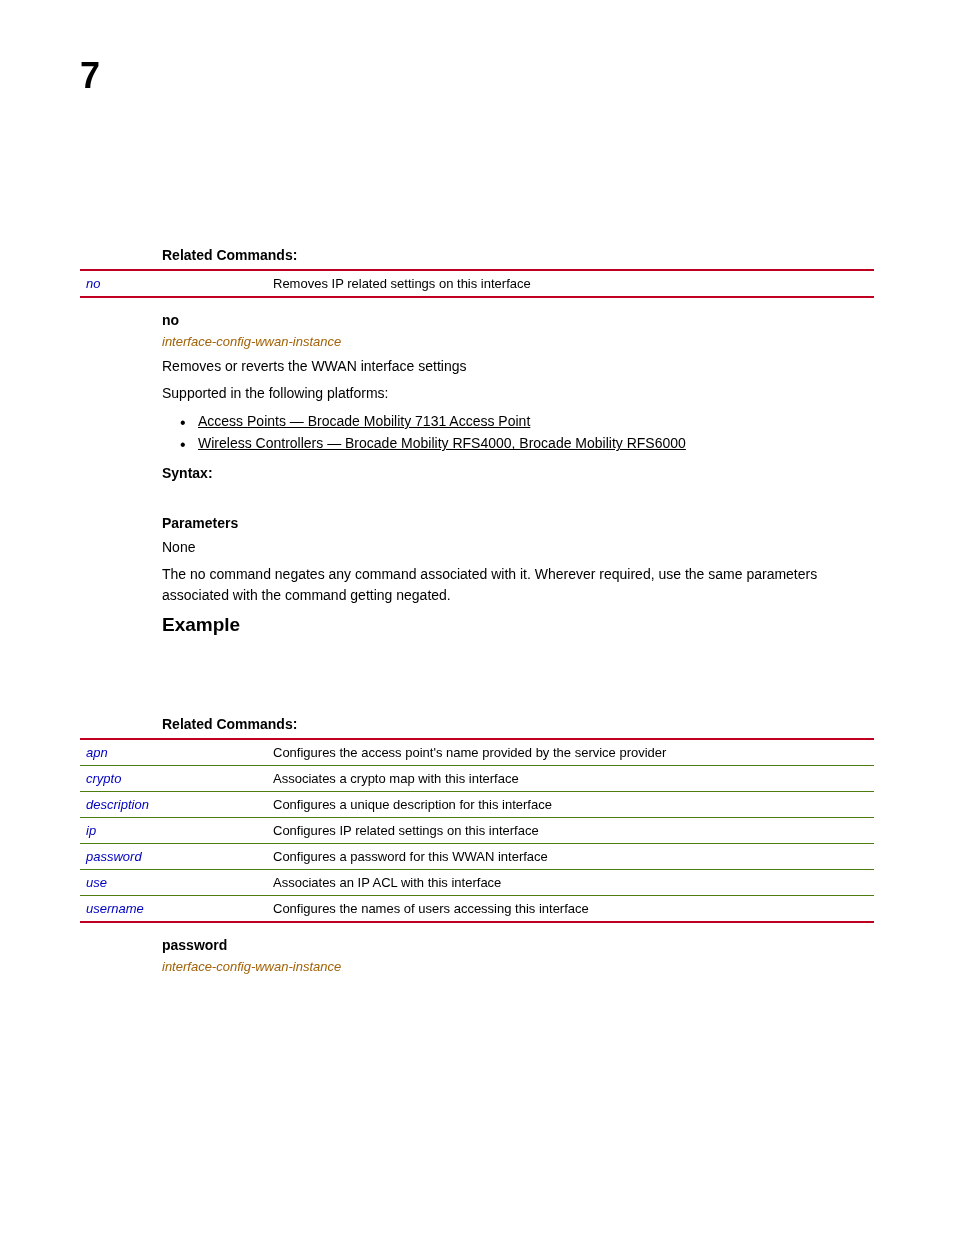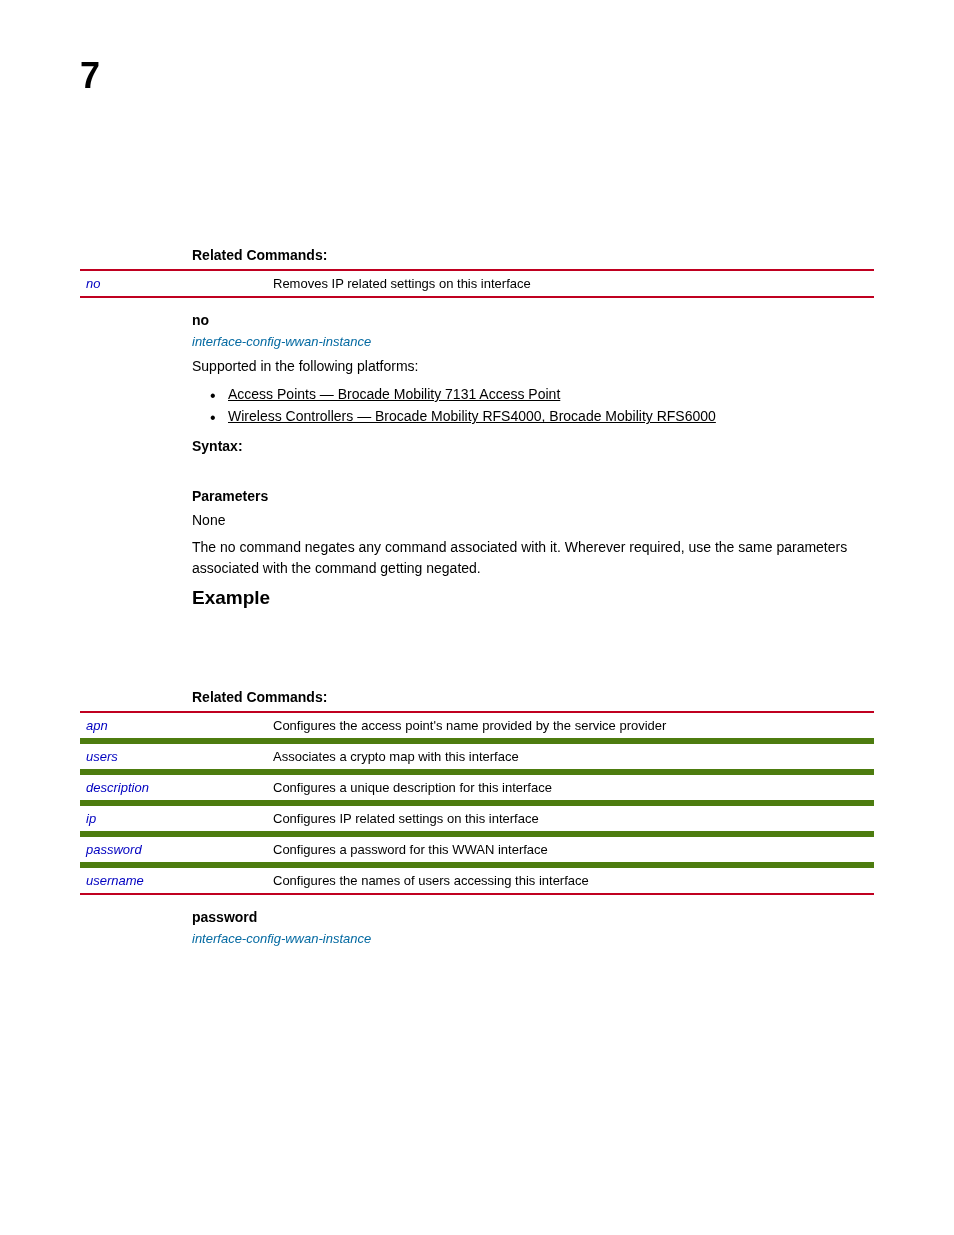--- a/index.html
+++ b/index.html
@@ -16,40 +16,40 @@
     padding: 55px 80px 40px 80px;
     box-sizing: border-box;
   }
   .chapter-num {
     font-size: 36px;
     font-weight: bold;
     font-family: Arial, sans-serif;
     margin: 0 0 150px 0;
   }
   .content-indent {
-    margin-left: 88px;
+    margin-left: 58px;
     padding-left: 24px;
   }
   .section-heading {
     font-weight: bold;
     font-size: 14px;
     margin: 8px 0 6px 0;
   }
   .body-text {
     font-size: 14px;
     line-height: 1.5;
     margin: 6px 0;
   }
   .subsection-title {
     font-weight: bold;
     font-size: 14px;
     margin: 14px 0 4px 0;
   }
   .link {
-    color: #0369a1;
+    color: #a16207;
     font-style: italic;
     font-size: 13px;
     cursor: pointer;
   }
   ul.bullets {
     margin: 6px 0 10px 0;
     padding-left: 36px;
     list-style: none;
   }
   ul.bullets li {
@@ -64,21 +64,21 @@
     left: -18px;
     font-size: 16px;
   }
   table.rel {
     width: 100%;
     border-collapse: collapse;
     margin: 4px 0 14px 0;
     font-size: 13px;
   }
   table.rel tr {
-    border-bottom: 6px solid #4d7c0f;
+    border-bottom: 1px solid #4d7c0f;
   }
   table.rel tr:first-child {
     border-top: 2px solid #c00020;
   }
   table.rel tr:last-child {
     border-bottom: 2px solid #c00020;
   }
   table.rel td {
     padding: 5px 6px;
     vertical-align: top;
@@ -115,20 +115,21 @@
         <tr>
       <td class="cmd"><span>no</span></td>
       <td>Removes IP related settings on this interface</td>
     </tr>
   </tbody>
     </table>
 
   <div class="content-indent">
     <div class="subsection-title">no</div>
     <div><span class="link">interface-config-wwan-instance</span></div>
+    <div class="body-text">Removes or reverts the WWAN interface settings</div>
     <div class="body-text">Supported in the following platforms:</div>
     <ul class="bullets">
       <li>Access Points — Brocade Mobility 7131 Access Point</li>
       <li>Wireless Controllers — Brocade Mobility RFS4000, Brocade Mobility RFS6000</li>
     </ul>
     <div class="section-heading">Syntax:</div>
     <div style="height:20px"></div>
     <div class="section-heading">Parameters</div>
     <div class="body-text">None</div>
     <div class="body-text">The no command negates any command associated with it. Wherever required, use the same parameters associated with the command getting negated.</div>
@@ -137,36 +138,40 @@
     <div class="section-heading">Related Commands:</div>
   </div>
 
   <table class="rel full-table">
     <tbody>
         <tr>
           <td class="cmd"><span>apn</span></td>
           <td>Configures the access point's name provided by the service provider</td>
         </tr>
     <tr>
-          <td class="cmd"><span>users</span></td>
+          <td class="cmd"><span>crypto</span></td>
           <td>Associates a crypto map with this interface</td>
         </tr>
     <tr>
           <td class="cmd"><span>description</span></td>
           <td>Configures a unique description for this interface</td>
         </tr>
     <tr>
           <td class="cmd"><span>ip</span></td>
           <td>Configures IP related settings on this interface</td>
         </tr>
     <tr>
           <td class="cmd"><span>password</span></td>
           <td>Configures a password for this WWAN interface</td>
         </tr>
     <tr>
+          <td class="cmd"><span>use</span></td>
+          <td>Associates an IP ACL with this interface</td>
+        </tr>
+    <tr>
           <td class="cmd"><span>username</span></td>
           <td>Configures the names of users accessing this interface</td>
         </tr>
   </tbody>
     </table>
 
   <div class="content-indent">
     <div class="subsection-title">password</div>
     <div><span class="link">interface-config-wwan-instance</span></div>
   </div>

